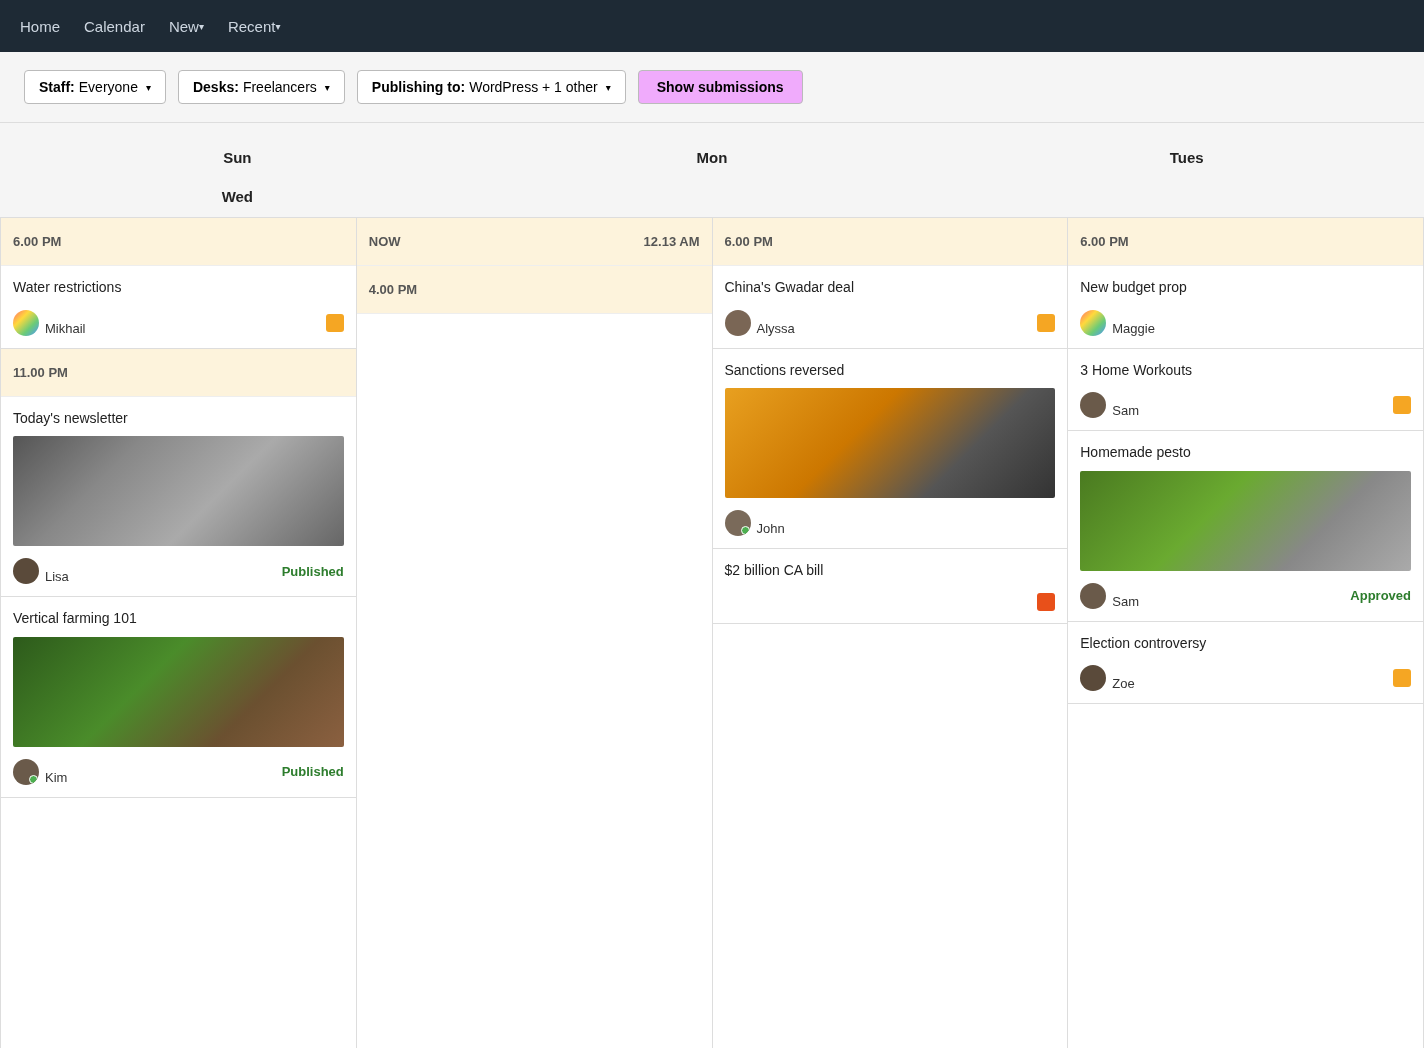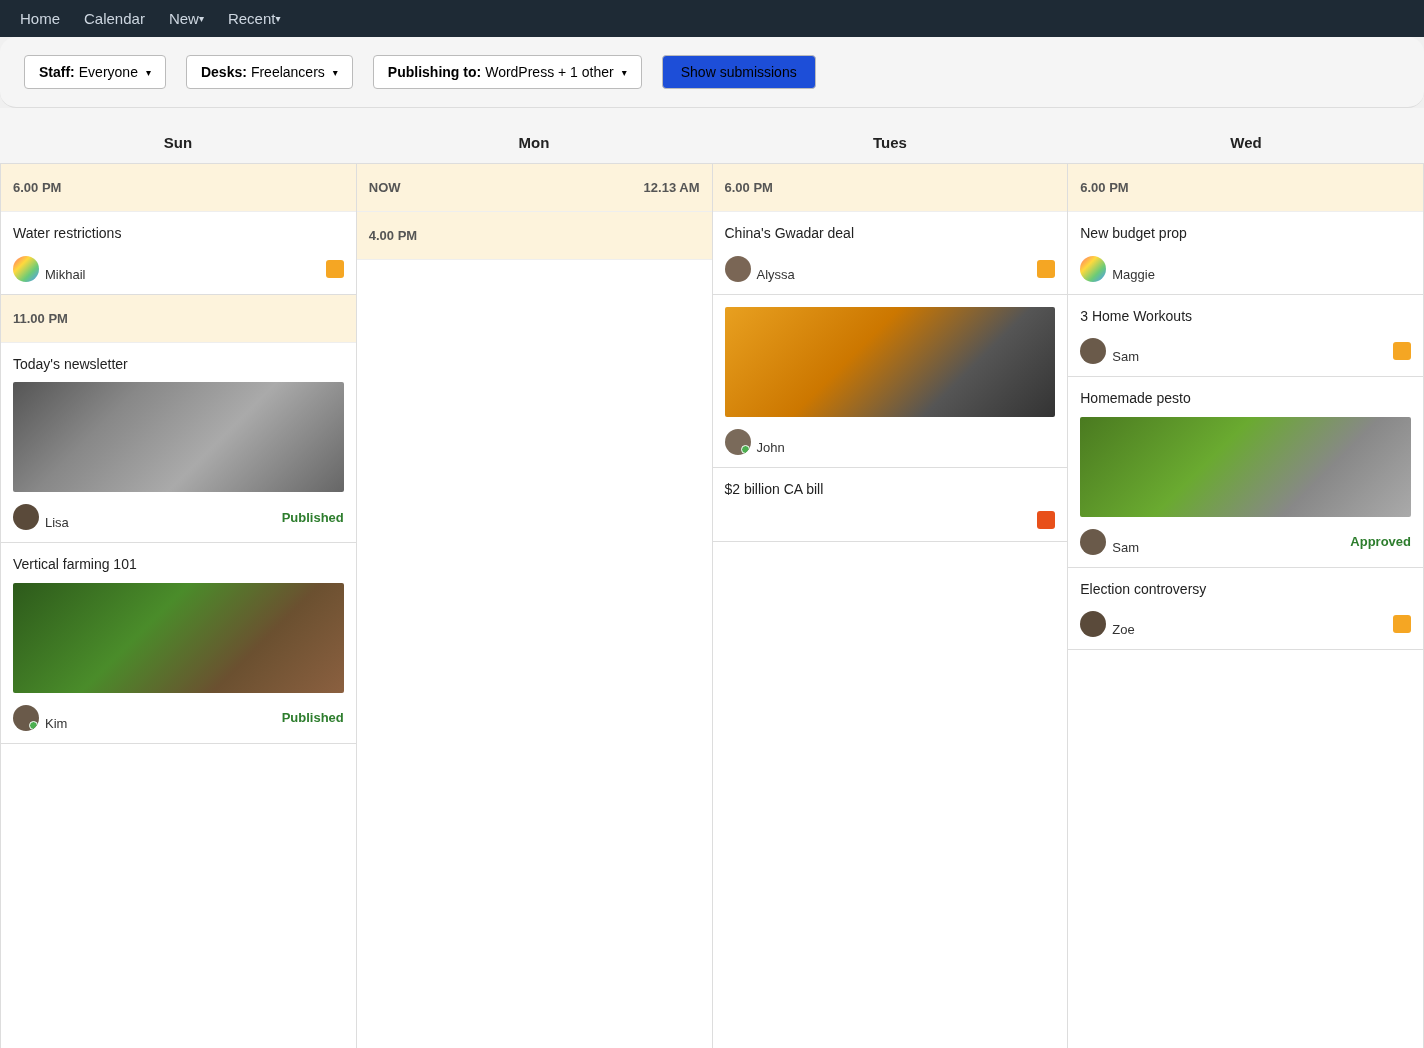--- a/index.html
+++ b/index.html
@@ -4,21 +4,21 @@
   <style>
     * { box-sizing: border-box; margin: 0; padding: 0; }
     body { font-family: -apple-system, BlinkMacSystemFont, "Segoe UI", Arial, sans-serif; background: #f0f0f0; font-size: 14px; }
 
     
     .top-nav {
       background: #1e2a35;
       display: flex;
       align-items: center;
       padding: 0 20px;
-      height: 37px;
+      height: 52px;
     }
     .top-nav a {
       color: #cdd6e0;
       text-decoration: none;
       font-size: 15px;
       margin-right: 24px;
       padding: 14px 0;
       cursor: pointer;
     }
     .nav-dropdown {
@@ -26,55 +26,54 @@
       align-items: center;
     }
     .nav-dropdown .arrow { font-size: 10px; }
 
     
     .toolbar {
       background: #f5f5f5;
       padding: 18px 24px;
       display: flex;
       align-items: flex-end;
-      gap: 20px;
+      gap: 12px;
       border-bottom: 1px solid #ddd;
-      border-radius: 16px;
     }
     .filter-btn {
       border: 1.5px solid #bbb;
       background: #fff;
       border-radius: 4px;
       padding: 8px 14px;
       font-size: 14px;
       cursor: pointer;
       display: inline-flex;
       align-items: center;
       gap: 4px;
     }
     .filter-btn .label-bold { font-weight: 600; }
     .filter-btn .arrow { font-size: 10px; margin-left: 4px; }
     .show-submissions-btn {
       border: 1.5px solid #bbb;
-      background: #1d4ed8;
+      background: #f0abfc;
       border-radius: 4px;
       padding: 8px 18px;
       font-size: 14px;
       cursor: pointer;
-      font-weight: 400;
+      font-weight: 700;
     }
 
     
     .calendar-wrapper {
       padding: 16px 0 0 0;
       background: #f5f5f5;
     }
     .day-headers {
       display: grid;
-      grid-template-columns: 1fr 1fr 1fr 1fr;
+      grid-template-columns: 1fr 1fr 1fr;
       border-bottom: 1px solid #ddd;
     }
     .day-header {
       text-align: center;
       font-weight: 700;
       font-size: 15px;
       padding: 10px 0 12px;
       color: #222;
     }
 
@@ -347,20 +346,21 @@
         <div class="author-row">
           <div class="author-left">
             <div class="avatar avatar-alyssa"></div>
             <span class="author-name">Alyssa</span>
           </div>
           <span class="status-dot"></span>
         </div>
       </div>
 
       <div class="article-card col-section">
+        <div class="article-title">Sanctions reversed</div>
         <div class="img-industrial"></div>
         <div class="author-row">
           <div class="author-left">
             <div class="avatar avatar-john has-dot"></div>
             <span class="author-name">John</span>
           </div>
         </div>
       </div>
 
       <div class="article-card col-section">

